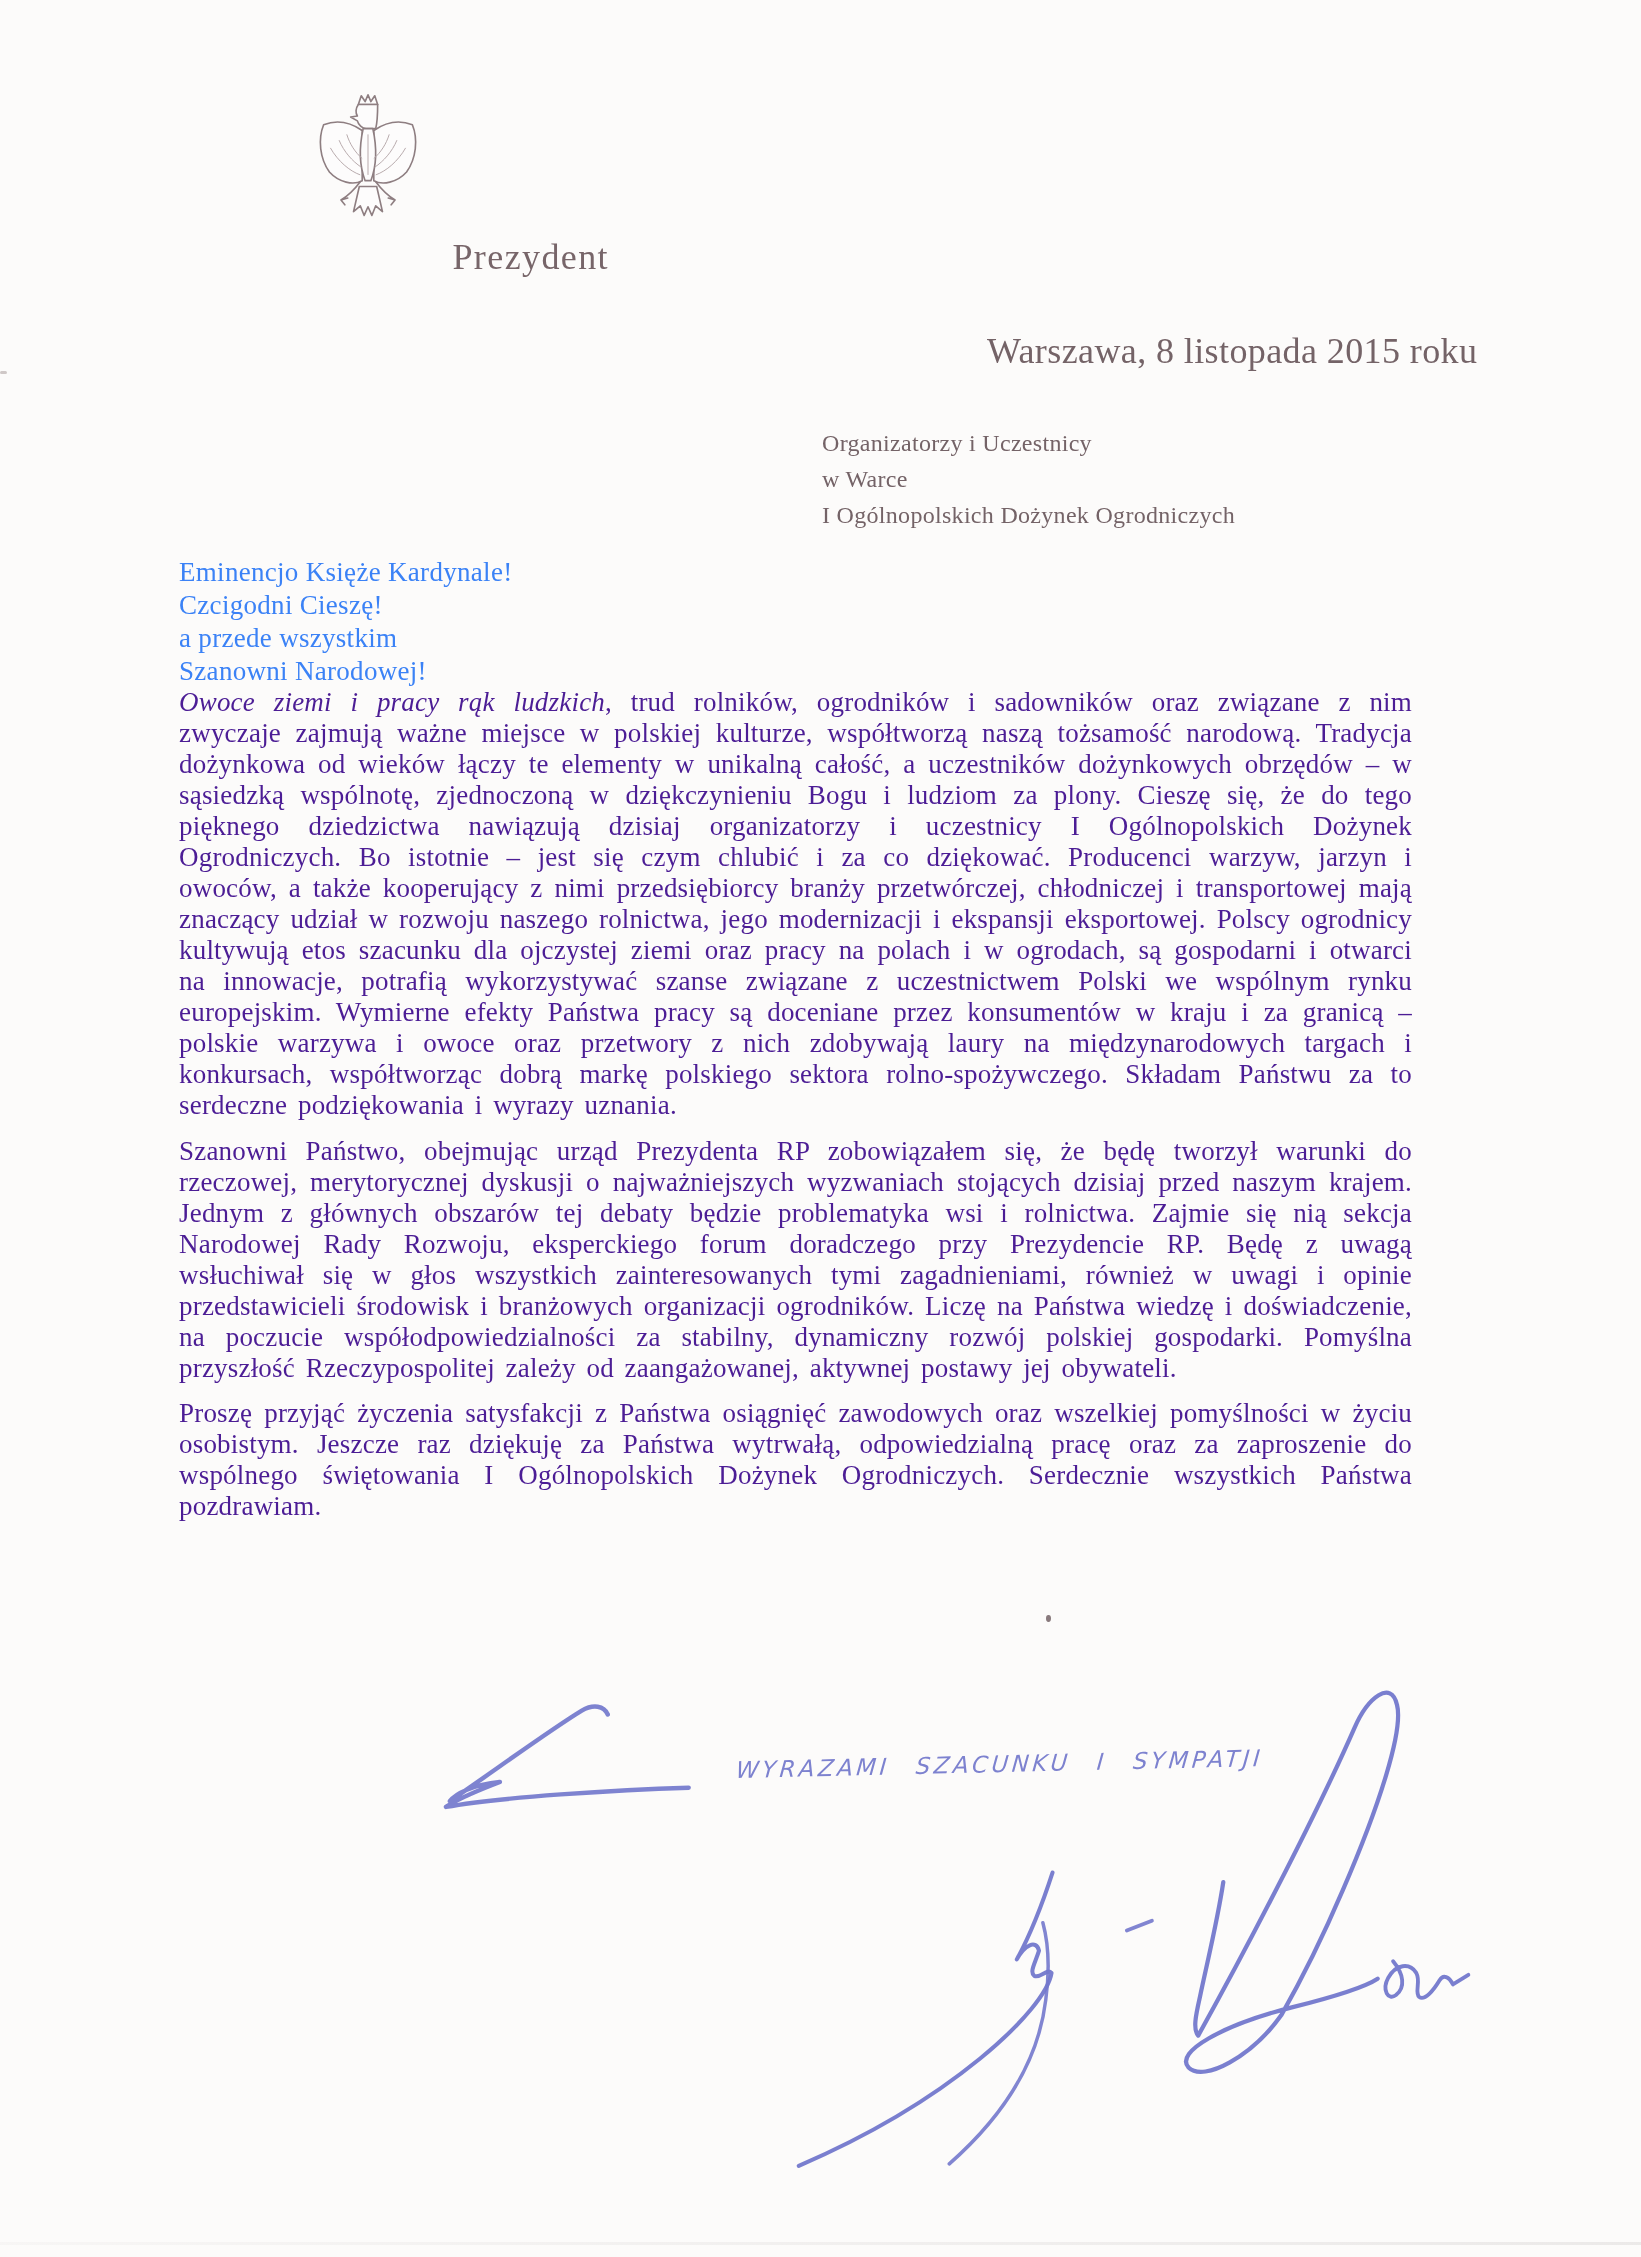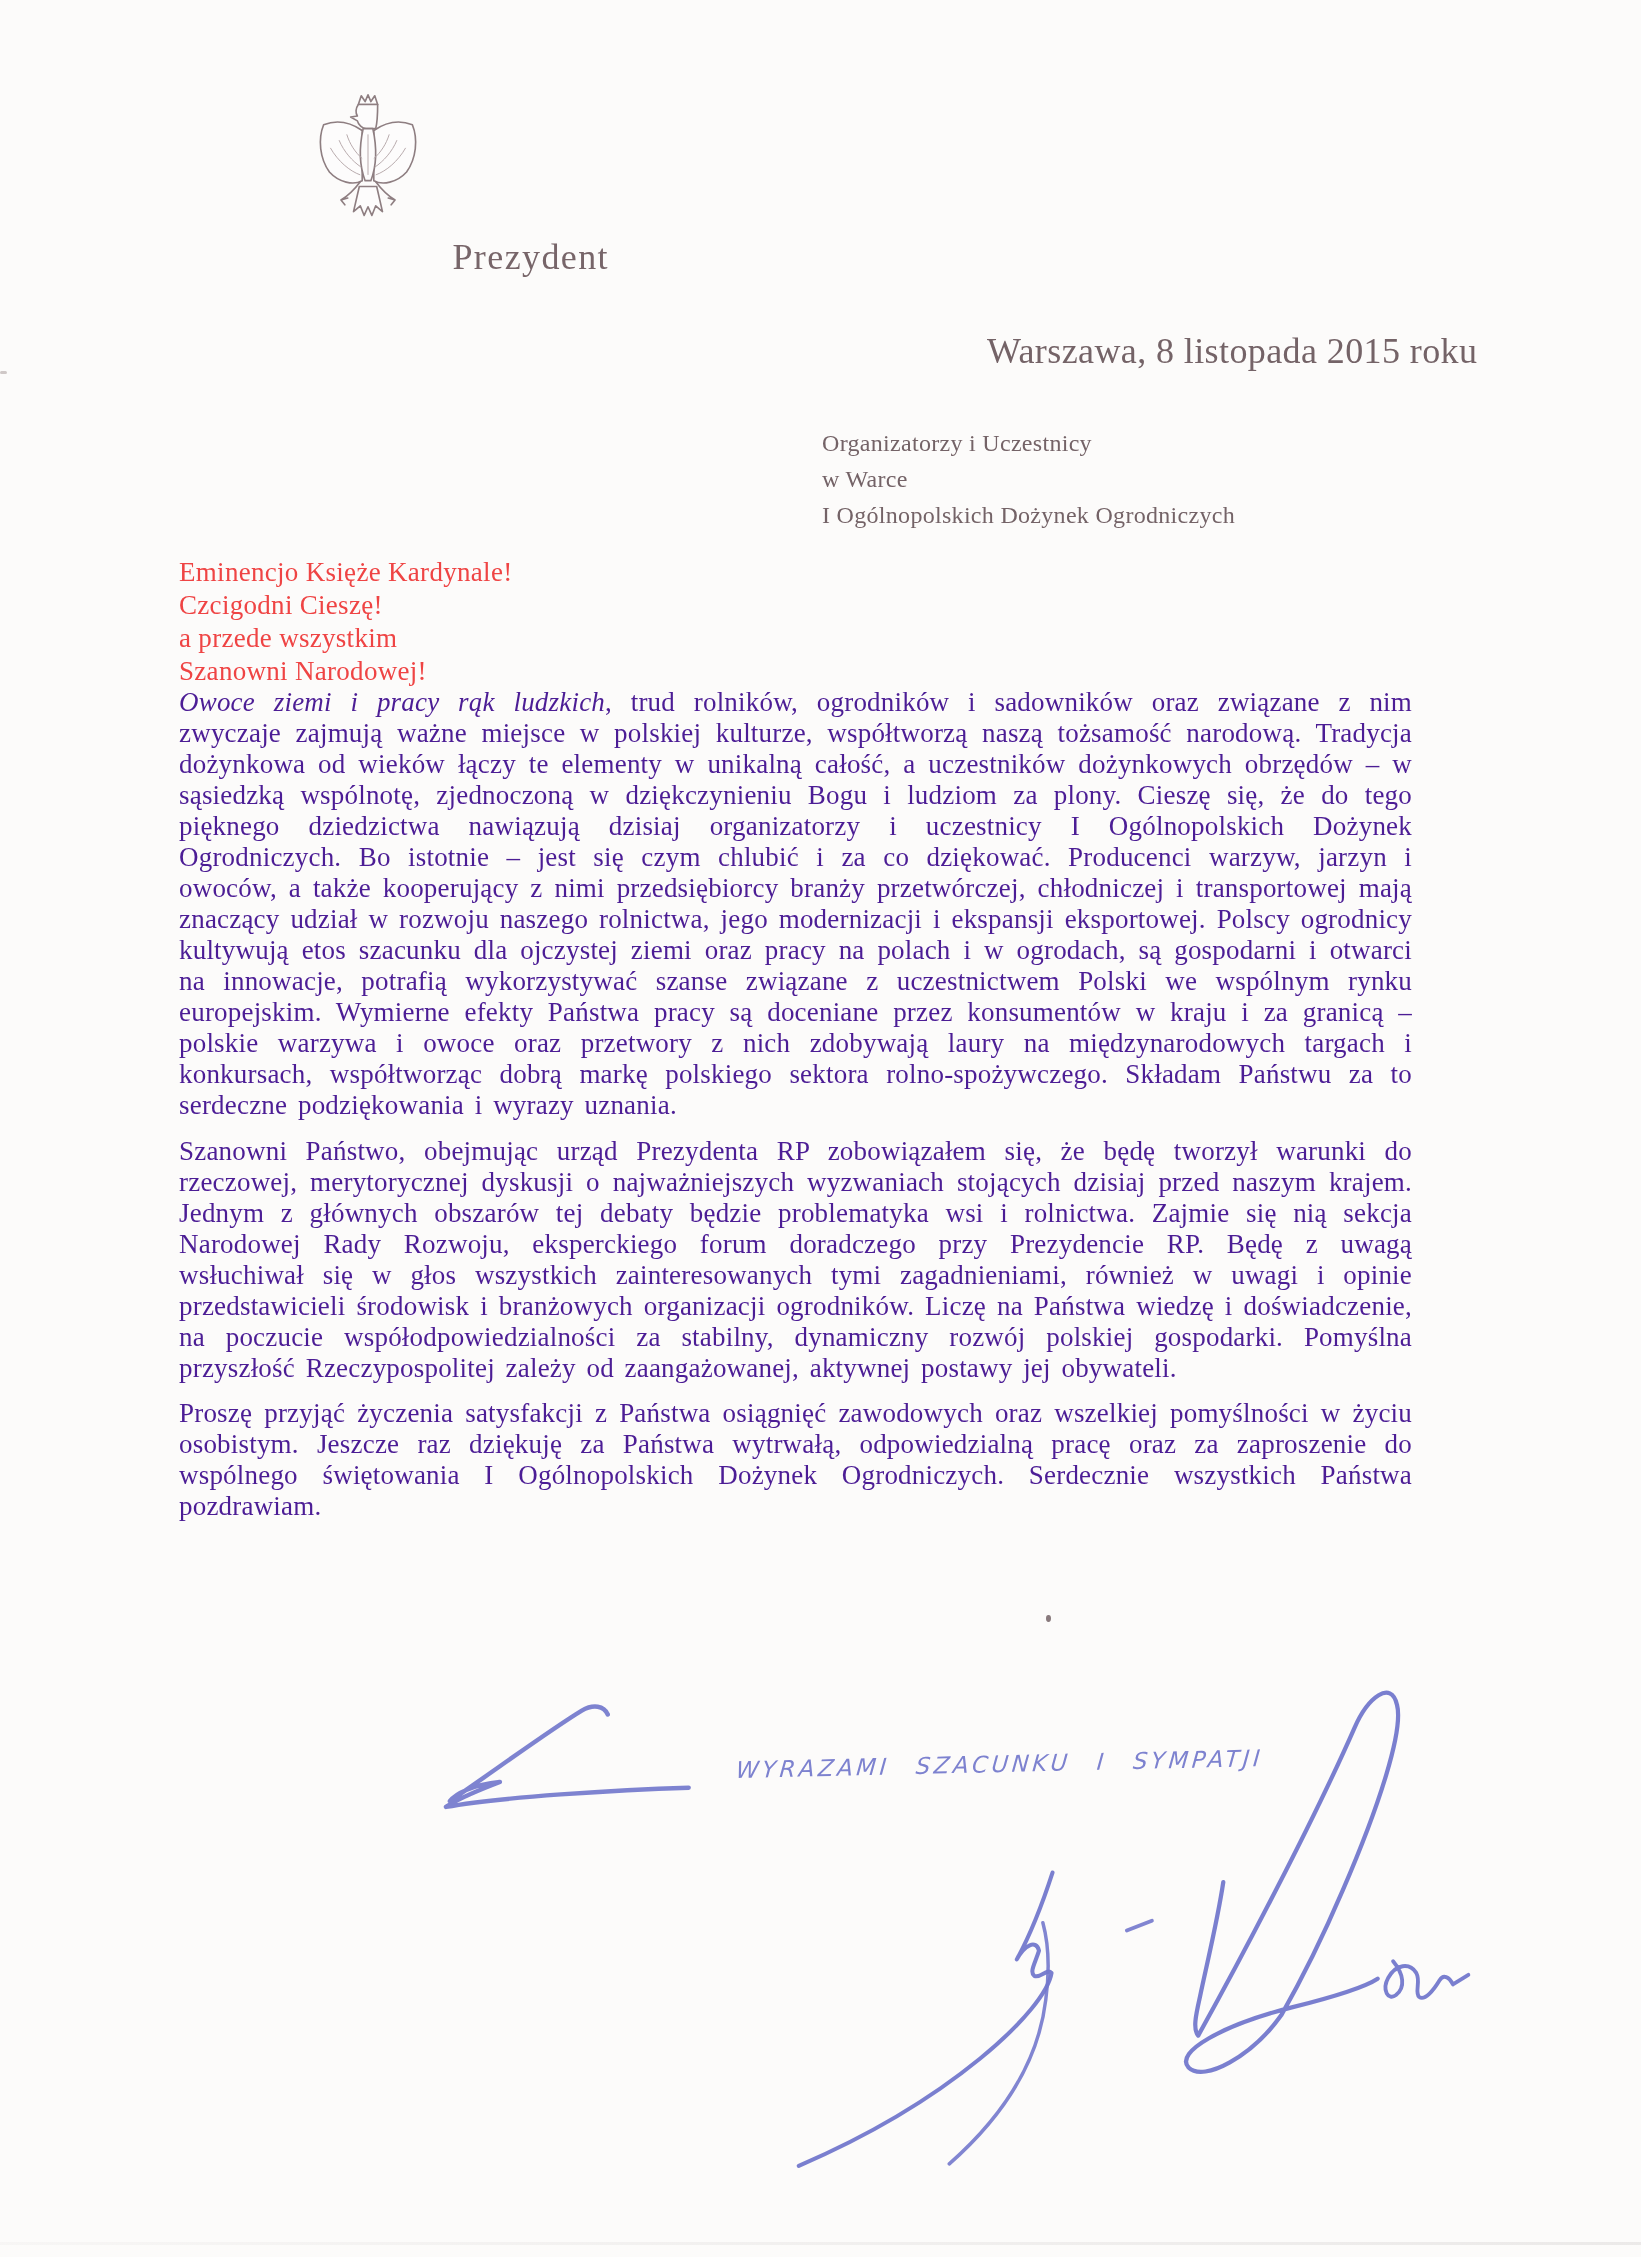--- a/index.html
+++ b/index.html
@@ -26,21 +26,21 @@
     color: #746367; font-size: 36px; letter-spacing: 0.4px;
   }
   .recipient {
     position: absolute; left: 822px; top: 425px;
     color: #746367; font-size: 24px; line-height: 36px; letter-spacing: 0.3px;
   }
 
   
   .salutation {
     position: absolute; left: 179px; top: 556px;
-    color: #ef4444; font-size: 27px; line-height: 33px; letter-spacing: 0.3px;
+    color: #3b82f6; font-size: 27px; line-height: 33px; letter-spacing: 0.3px;
   }
   .salutation .it { }
 
   
   .body-text {
     position: absolute; left: 179px; top: 687px; width: 1233px;
     color: #4c1d95; font-size: 27px; line-height: 31px;
     text-align: justify; letter-spacing: 0.2px; word-spacing: 0.14em;
   }
   .body-text p { margin: 0 0 14.5px 0; }

